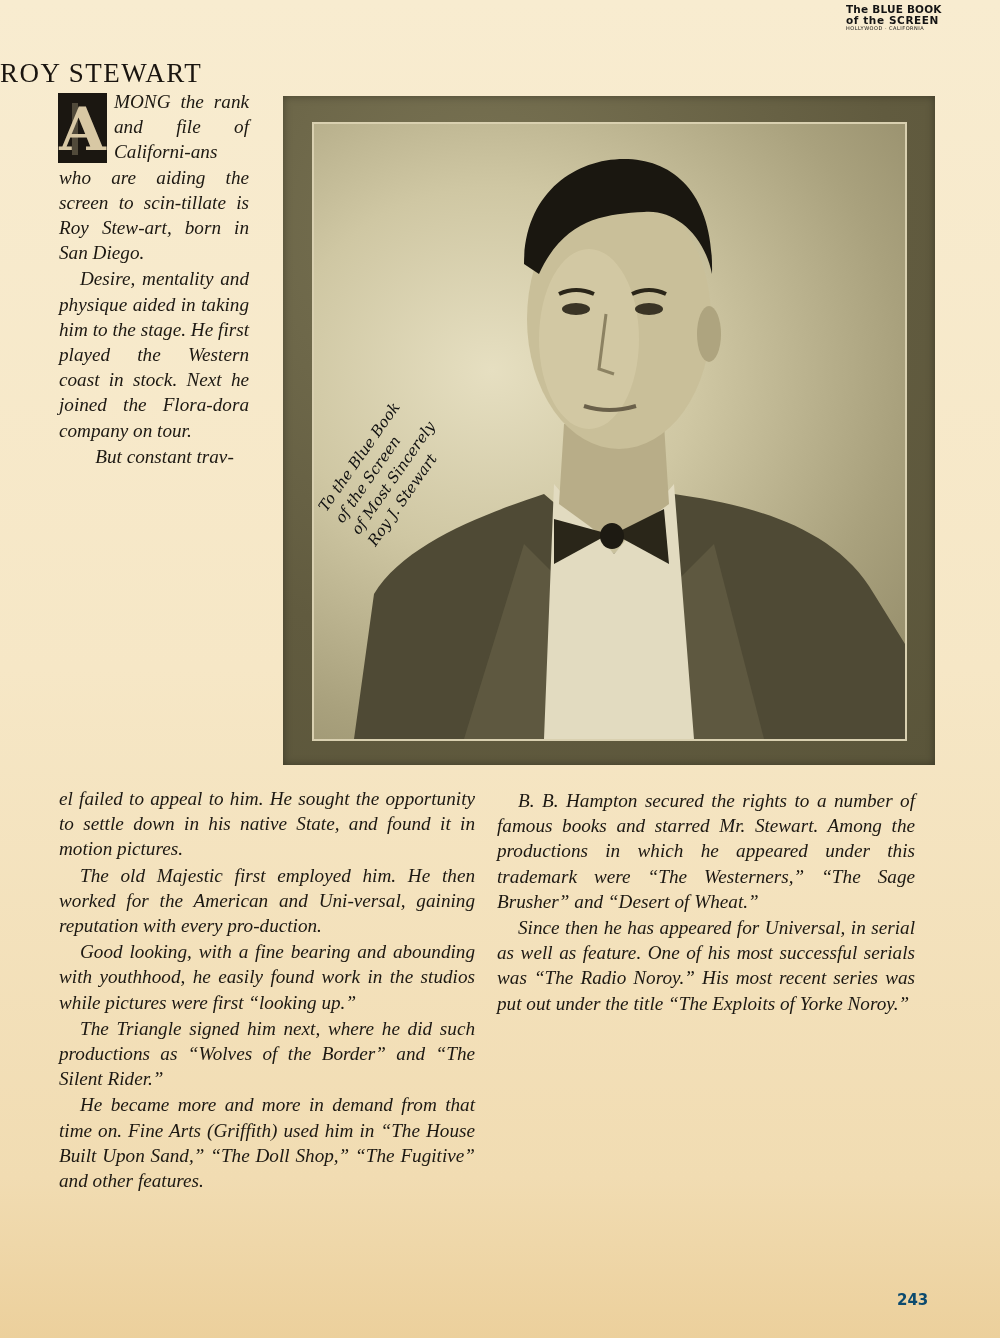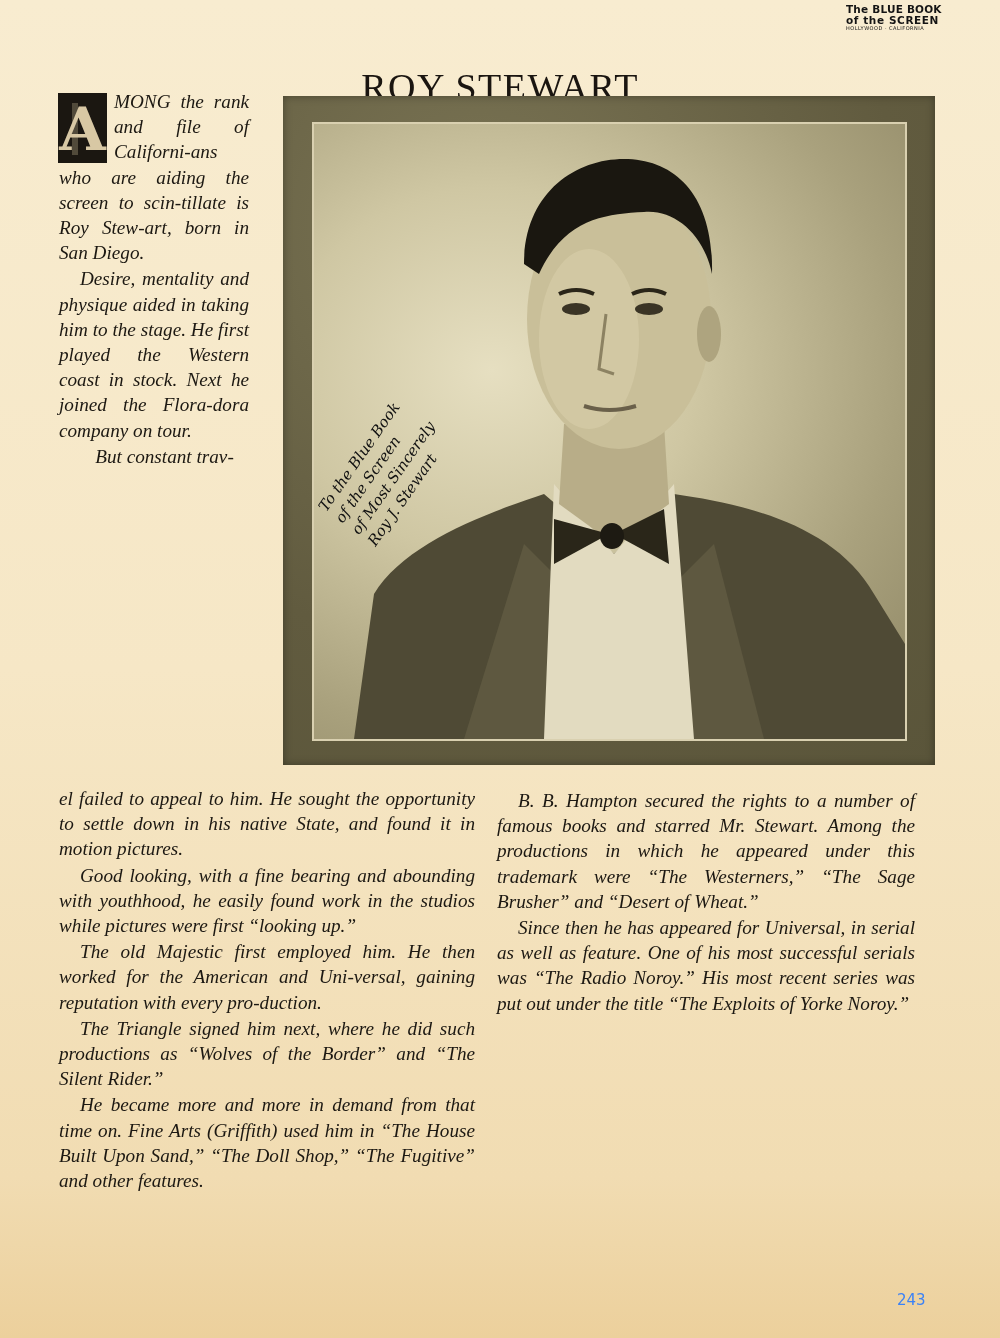--- a/index.html
+++ b/index.html
@@ -11,22 +11,22 @@
     }
     .masthead {
       position: absolute; left: 832px; top: 4px; width: 160px;
       font-family: "DejaVu Sans", sans-serif; font-weight: bold;
       line-height: 1; color: #141414; text-align: left; margin-left: 14px;
     }
     .masthead .l1 { font-size: 10.5px; letter-spacing: 0.2px; }
     .masthead .l2 { font-size: 10.5px; letter-spacing: 0.6px; }
     .masthead .l3 { font-size: 5px; letter-spacing: 0.5px; font-weight: normal; margin-top: 1px; }
     .title {
-      position: absolute; left: 0; top: 40px; width: 1000px; text-align: center;
-      font-size: 38px; letter-spacing: 1.5px; font-weight: normal; color: #1a1510;
+      position: absolute; left: 0; top: 40px; width: 1000px; text-align: left;
+      font-size: 27px; letter-spacing: 1.5px; font-weight: normal; color: #1a1510;
     }
     .col {
       position: absolute; font-size: 19.2px; line-height: 25.2px; text-align: justify;
       hyphens: none;
     }
     .col p { margin: 1px; text-indent: 21px; font-style: italic; }
     .col p.noindent { text-indent: 0; }
     .narrow { left: 58px; top: 88px; width: 192px; }
     .wide-left { left: 58px; top: 785px; width: 418px; }
     .wide-right { left: 496px; top: 787px; width: 420px; }
@@ -57,22 +57,22 @@
       overflow: hidden;
     }
     .photo-svg { position: absolute; left: 0; top: 0; width: 591px; height: 615px; }
     .inscription {
       position: absolute; left: 0px; top: 380px; width: 240px;
       transform: rotate(-55deg); transform-origin: left top;
       font-family: "DejaVu Serif", serif; font-style: italic; font-size: 15px;
       color: #111; line-height: 20px; white-space: nowrap;
     }
     .page-num {
-      position: absolute; left: 897px; top: 1291px; font-size: 15px; font-weight: normal;
-      font-family: "DejaVu Sans", sans-serif; color: #3b82f6;
+      position: absolute; left: 897px; top: 1291px; font-size: 15px; font-weight: bold;
+      font-family: "DejaVu Sans", sans-serif; color: #0c4a6e;
     }
   </style>
 </head>
 <body>
 
 <div class="masthead">
   <div class="l1">The BLUE BOOK</div>
   <div class="l2">of the SCREEN</div>
   <div class="l3">HOLLYWOOD · CALIFORNIA</div>
 </div>
@@ -125,22 +125,22 @@
       <div>To the Blue Book</div>
       <div>of the Screen</div>
       <div>of Most Sincerely</div>
       <div>Roy J. Stewart</div>
     </div>
   </div>
 </div>
 
 <div class="col wide-left">
   <p class="noindent">el failed to appeal to him. He sought the opportunity to settle down in his native State, and found it in motion pictures.</p>
+  <p>The old Majestic first employed him. He then worked for the American and Uni-versal, gaining reputation with every pro-duction.</p>
   <p>Good looking, with a fine bearing and abounding with youthhood, he easily found work in the studios while pictures were first “looking up.”</p>
-  <p>The old Majestic first employed him. He then worked for the American and Uni-versal, gaining reputation with every pro-duction.</p>
   <p>The Triangle signed him next, where he did such productions as “Wolves of the Border” and “The Silent Rider.”</p>
   <p>He became more and more in demand from that time on. Fine Arts (Griffith) used him in “The House Built Upon Sand,” “The Doll Shop,” “The Fugitive” and other features.</p>
 </div>
 
 <div class="col wide-right">
   <p>B. B. Hampton secured the rights to a number of famous books and starred Mr. Stewart. Among the productions in which he appeared under this trademark were “The Westerners,” “The Sage Brusher” and “Desert of Wheat.”</p>
   <p>Since then he has appeared for Universal, in serial as well as feature. One of his most successful serials was “The Radio Noroy.” His most recent series was put out under the title “The Exploits of Yorke Noroy.”</p>
 </div>
 
 <div class="page-num">243</div>

